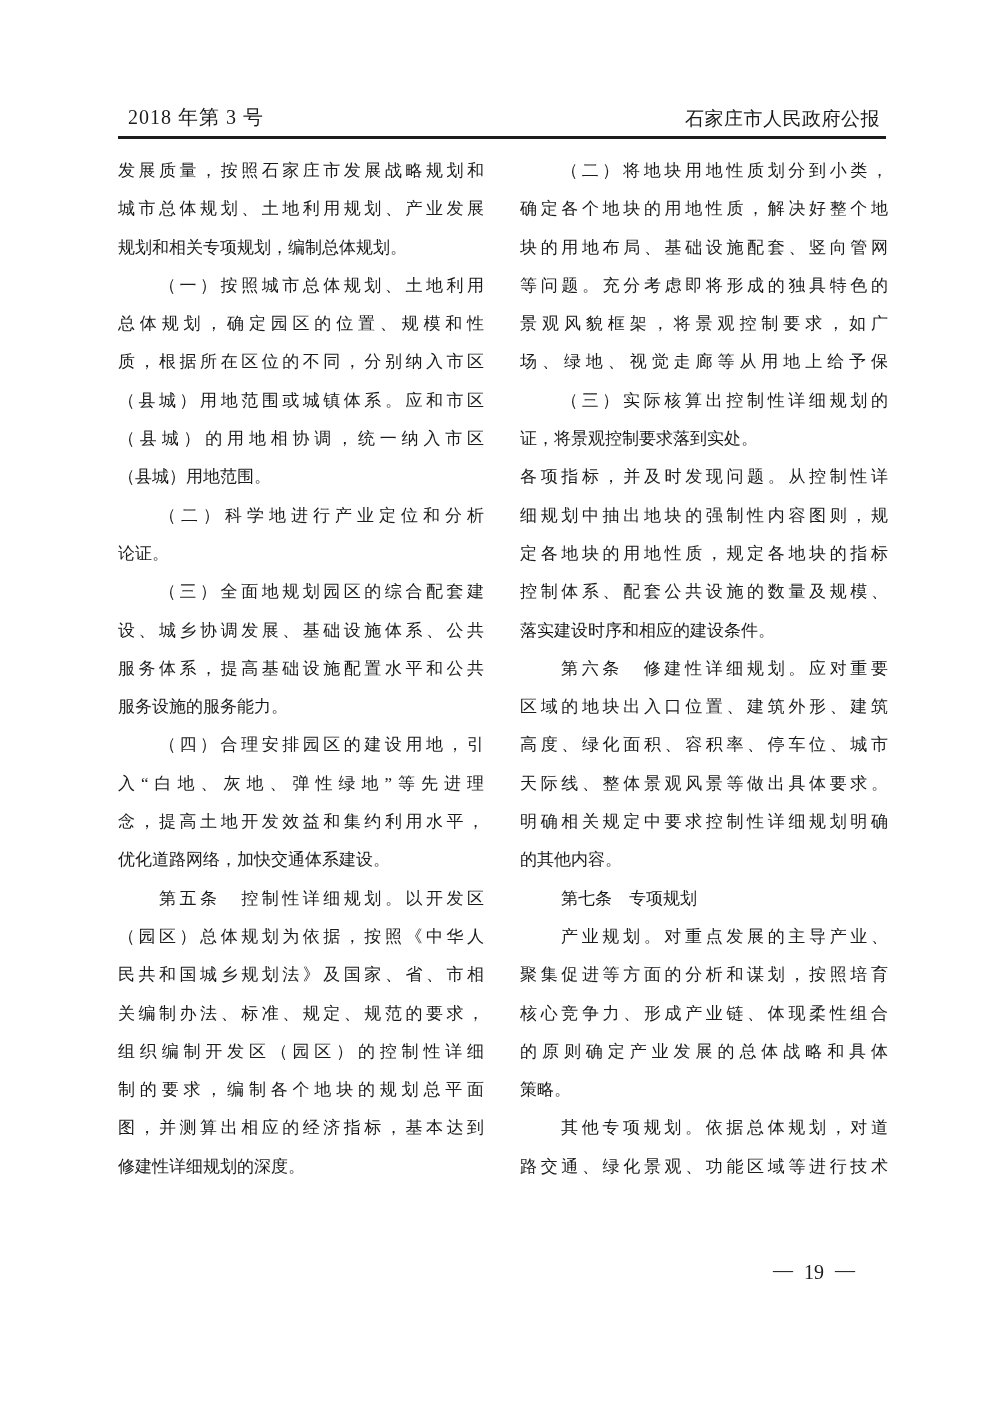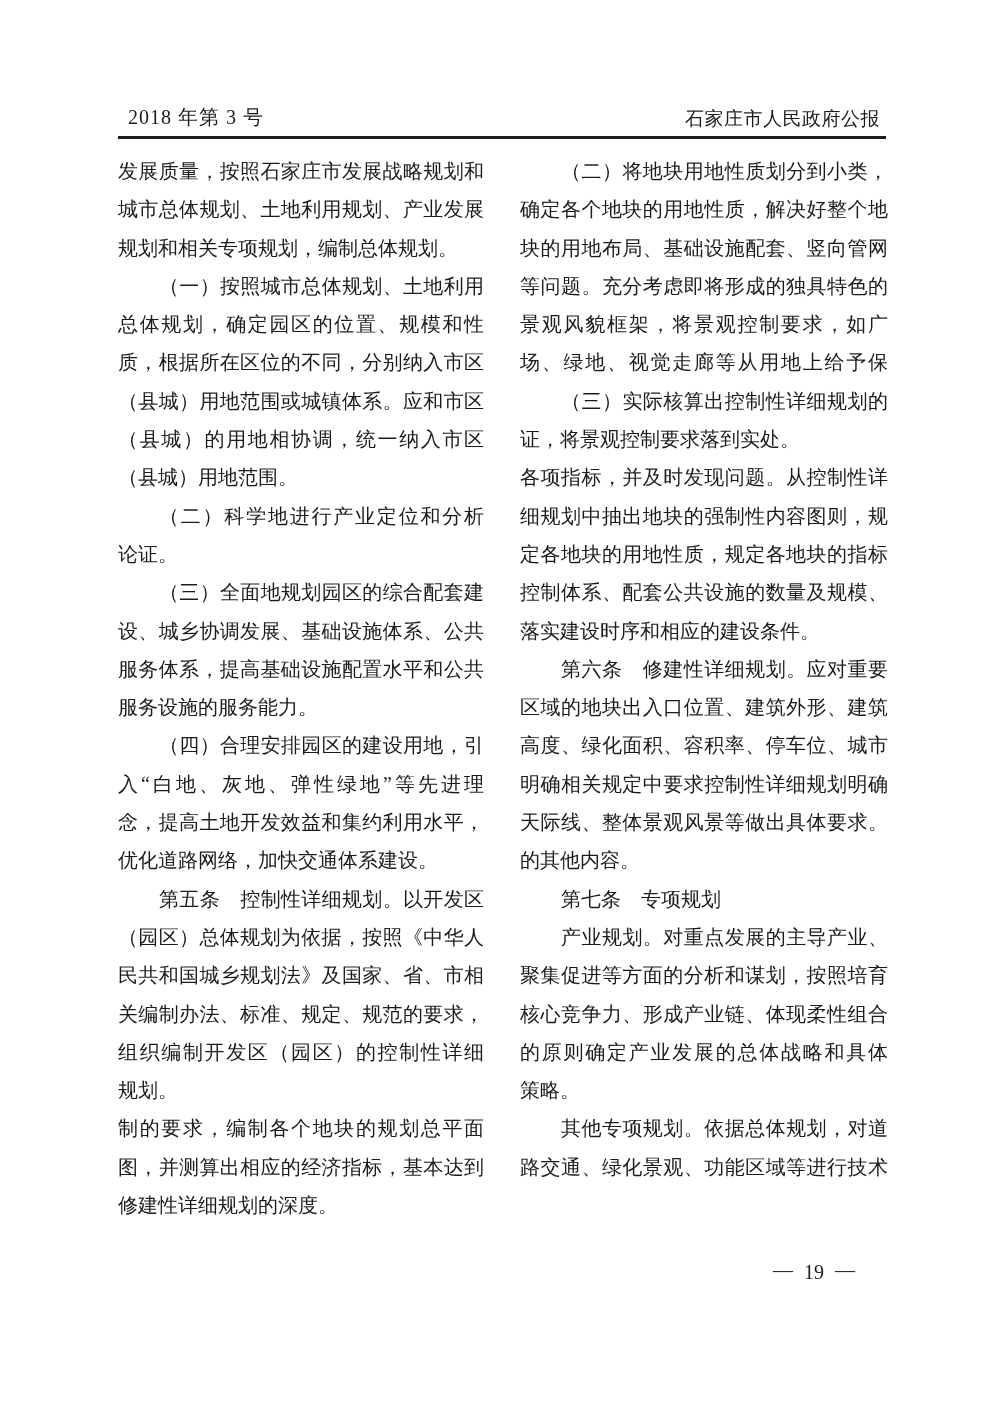--- a/index.html
+++ b/index.html
@@ -25,21 +25,21 @@
   .hdr-pub{
     position:absolute;right:120px;top:106px;
     font-size:19px;letter-spacing:0.5px;white-space:nowrap;
   }
   .hdr-rule{
     position:absolute;left:118px;top:136px;
     width:768px;height:3px;background:var(--rule-color);
   }
   .col{
     position:absolute;top:152px;
-    font-size:20px;
+    font-size:17px;
   }
   .col-left{left:118px;width:366px;}
   .col-right{left:520px;width:368px;}
   .line{
     height:38.3px;line-height:38.3px;
     text-align:justify;
     text-justify:inter-character;
     overflow:hidden;
   }
   .line.fill{text-align-last:justify;}
@@ -87,21 +87,20 @@
       <div class="line">服务设施的服务能力。</div>
       <div class="line fill indent">（四）合理安排园区的建设用地，引</div>
       <div class="line fill">入“白地、灰地、弹性绿地”等先进理</div>
       <div class="line fill">念，提高土地开发效益和集约利用水平，</div>
       <div class="line">优化道路网络，加快交通体系建设。</div>
       <div class="line fill indent"><b class="art">第五条</b>　控制性详细规划。以开发区</div>
       <div class="line fill">（园区）总体规划为依据，按照《中华人</div>
       <div class="line fill">民共和国城乡规划法》及国家、省、市相</div>
       <div class="line fill">关编制办法、标准、规定、规范的要求，</div>
       <div class="line fill">组织编制开发区（园区）的控制性详细</div>
-      <div class="line">规划。</div>
       <div class="line fill">制的要求，编制各个地块的规划总平面</div>
       <div class="line fill">图，并测算出相应的经济指标，基本达到</div>
       <div class="line">修建性详细规划的深度。</div>
     </div>
 
   <div class="col col-right" id="col-right">
       <div class="line fill indent">（二）将地块用地性质划分到小类，</div>
       <div class="line fill">确定各个地块的用地性质，解决好整个地</div>
       <div class="line fill">块的用地布局、基础设施配套、竖向管网</div>
       <div class="line fill">等问题。充分考虑即将形成的独具特色的</div>
@@ -110,22 +109,22 @@
       <div class="line fill indent">（三）实际核算出控制性详细规划的</div>
       <div class="line">证，将景观控制要求落到实处。</div>
       <div class="line fill">各项指标，并及时发现问题。从控制性详</div>
       <div class="line fill">细规划中抽出地块的强制性内容图则，规</div>
       <div class="line fill">定各地块的用地性质，规定各地块的指标</div>
       <div class="line fill">控制体系、配套公共设施的数量及规模、</div>
       <div class="line">落实建设时序和相应的建设条件。</div>
       <div class="line fill indent"><b class="art">第六条</b>　修建性详细规划。应对重要</div>
       <div class="line fill">区域的地块出入口位置、建筑外形、建筑</div>
       <div class="line fill">高度、绿化面积、容积率、停车位、城市</div>
+      <div class="line fill">天际线、整体景观风景等做出具体要求。</div>
       <div class="line fill">明确相关规定中要求控制性详细规划明确</div>
-      <div class="line fill">天际线、整体景观风景等做出具体要求。</div>
       <div class="line">的其他内容。</div>
       <div class="line indent"><b class="art">第七条</b>　专项规划</div>
       <div class="line fill indent">产业规划。对重点发展的主导产业、</div>
       <div class="line fill">聚集促进等方面的分析和谋划，按照培育</div>
       <div class="line fill">核心竞争力、形成产业链、体现柔性组合</div>
       <div class="line fill">的原则确定产业发展的总体战略和具体</div>
       <div class="line">策略。</div>
       <div class="line fill indent">其他专项规划。依据总体规划，对道</div>
       <div class="line fill">路交通、绿化景观、功能区域等进行技术</div>
     </div>

